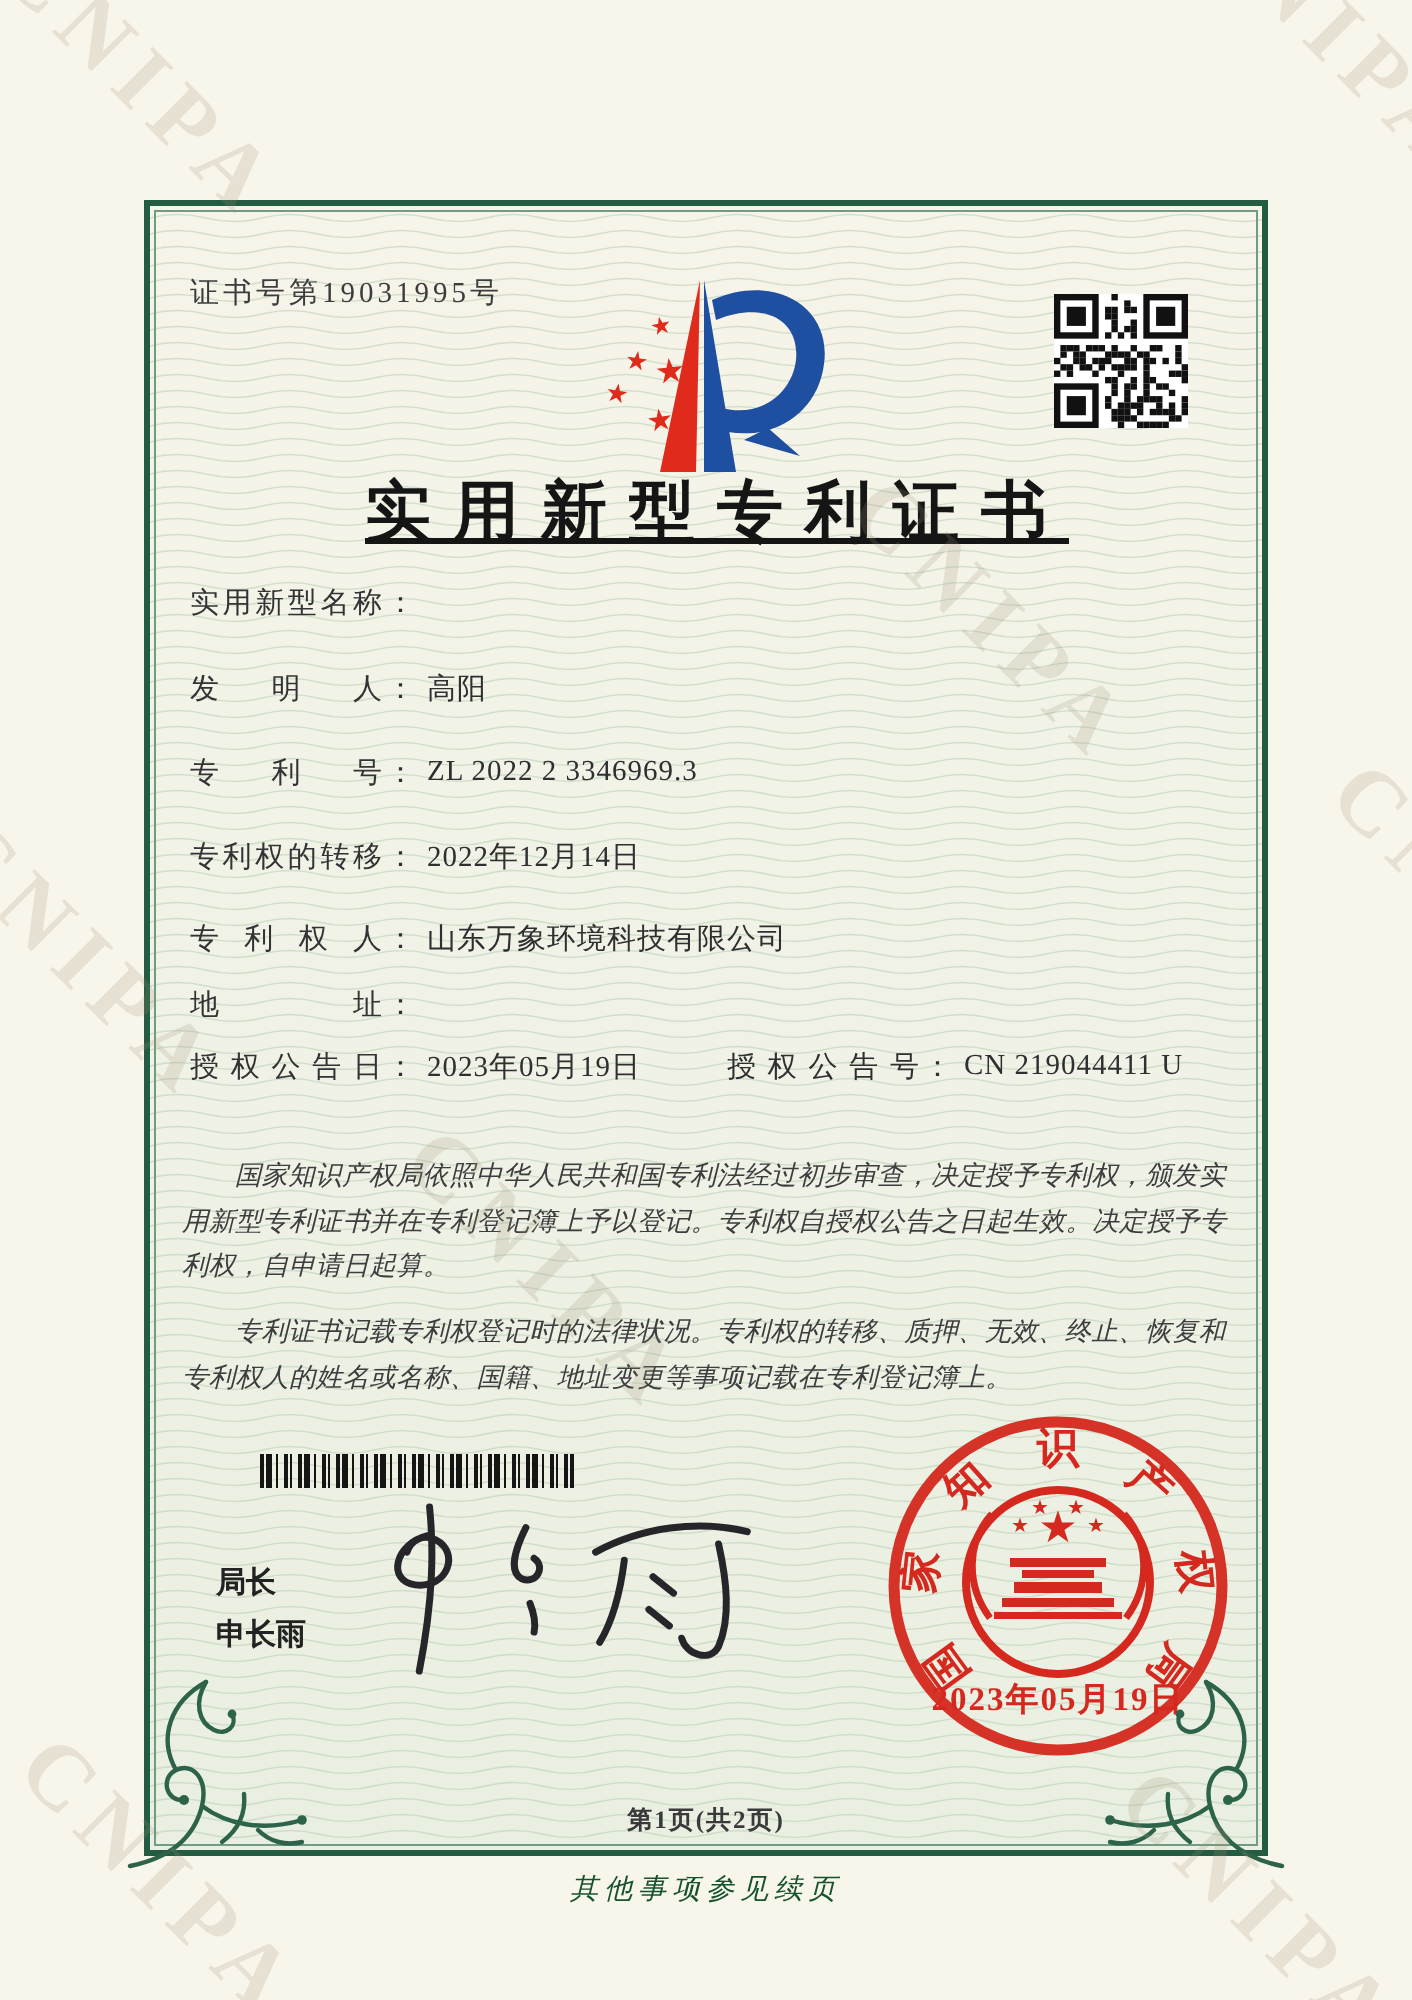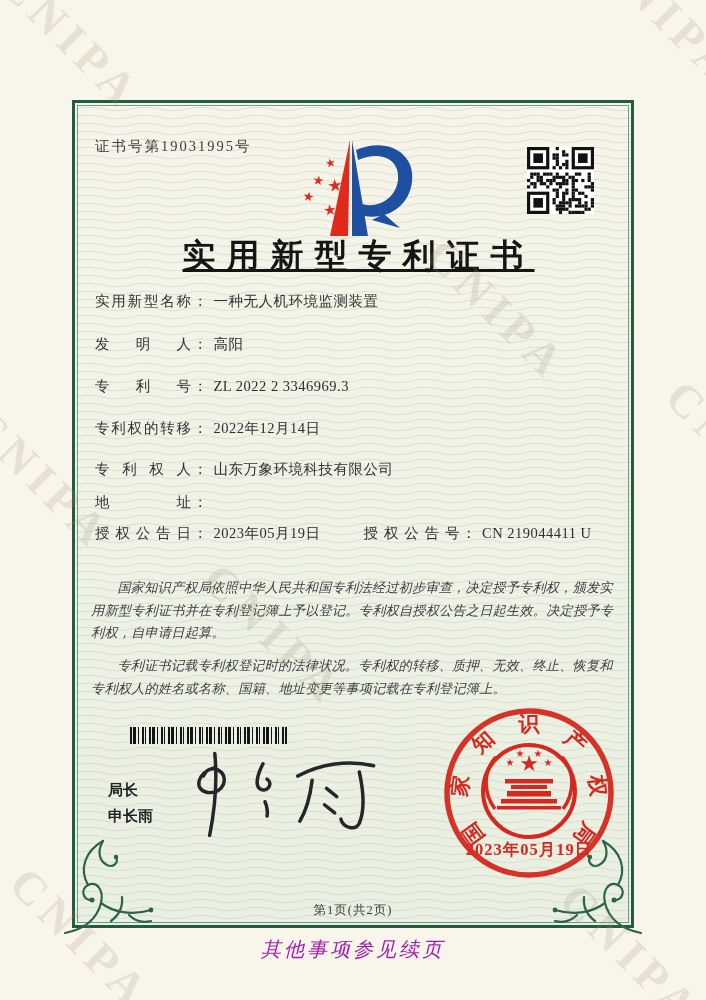--- a/index.html
+++ b/index.html
@@ -61,32 +61,32 @@
   }
   .barcode{
     position:absolute;left:55px;top:624px;width:157px;height:17px;
     background:repeating-linear-gradient(90deg,
       #151515 0 2px,transparent 2px 3px,
       #151515 3px 6px,transparent 6px 8px,
       #151515 8px 9px,transparent 9px 12px,
       #151515 12px 14px,transparent 14px 15px,
       #151515 15px 16px,transparent 16px 19px);
   }
-  .director{position:absolute;left:33px;top:676px;font-family:Liberation Mono, monospace;
+  .director{position:absolute;left:33px;top:676px;font-family:Liberation Sans, sans-serif;
     font-weight:700;font-size:15px;color:#222;line-height:26px;}
   .signature{position:absolute;left:108px;top:642px;width:205px;height:98px;}
   .seal{position:absolute;left:366px;top:602px;width:176px;height:176px;}
   .seal-date{
     position:absolute;left:366px;top:736px;width:176px;text-align:center;
     font-size:16.5px;font-weight:700;color:#d5281e;letter-spacing:1px;
   }
-  .page-num{position:absolute;left:0;right:0;top:799px;text-align:center;font-size:12.5px;color:#3a3a3c;letter-spacing:1px;}
+  .page-num{position:absolute;left:0;right:0;top:799px;text-align:center;font-size:12.5px;color:#3a3a3c;letter-spacing:1px;font-weight:bold;}
   .footer-note{
     position:absolute;left:0;top:936px;width:706px;text-align:center;z-index:2;
-    font-size:20px;font-style:italic;letter-spacing:3px;color:#a21caf;
+    font-size:14px;font-style:italic;letter-spacing:3px;color:#14532d;
   }
 </style>
 </head>
 <body>
 
 <span class="wm" style="left:-18px;top:12px">CNIPA</span>
 <span class="wm" style="left:578px;top:-12px">CNIPA</span>
 <span class="wm" style="left:408px;top:283px">CNIPA</span>
 <span class="wm" style="left:-48px;top:452px">CNIPA</span>
 <span class="wm" style="left:648px;top:425px">CNIPA</span>
@@ -346,21 +346,20 @@
       <rect x="45" y="60" width="3" height="3" fill="#111"></rect>
       <rect x="48" y="60" width="3" height="3" fill="#111"></rect>
       <rect x="51" y="60" width="3" height="3" fill="#111"></rect>
     </svg>
 
   <div class="title">实用新型专利证书</div>
 
   <div class="frow r1">
     <span class="flabel">实用新型名称</span>
     <span class="fcolon">：</span>
-    <span class="fvalue">一种无人机环境监测装置</span>
   </div>
   <div class="frow r2">
     <span class="flabel">发明人</span>
     <span class="fcolon">：</span>
     <span class="fvalue">高阳</span>
   </div>
   <div class="frow r3">
     <span class="flabel">专利号</span>
     <span class="fcolon">：</span>
     <span class="fvalue">ZL 2022 2 3346969.3</span>

